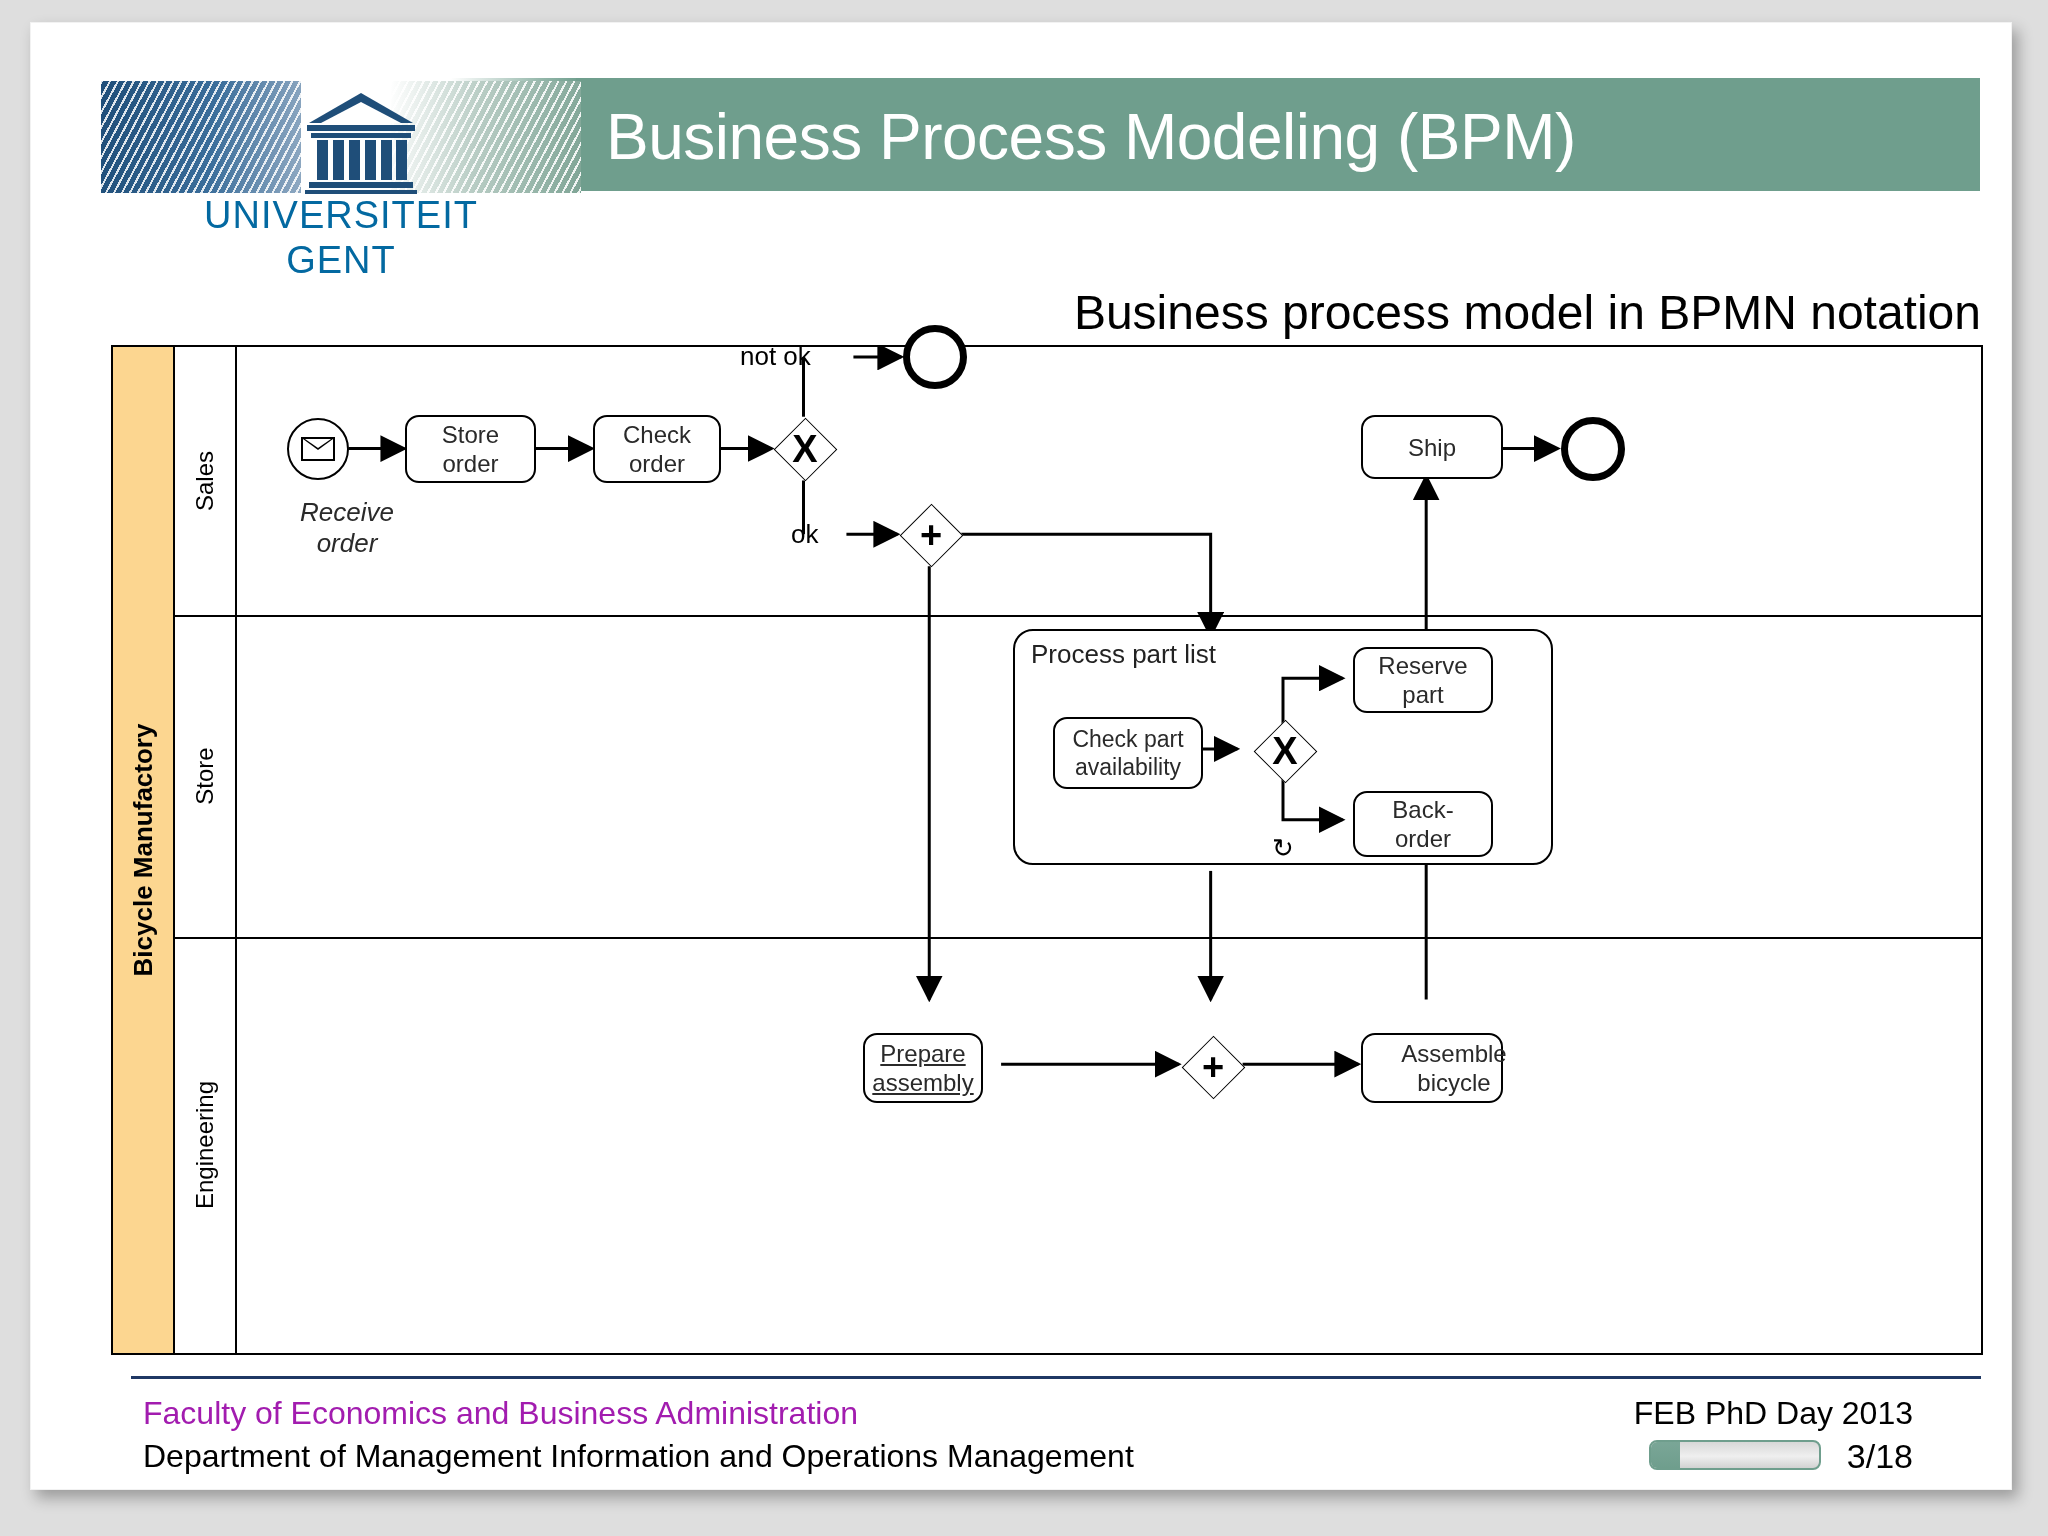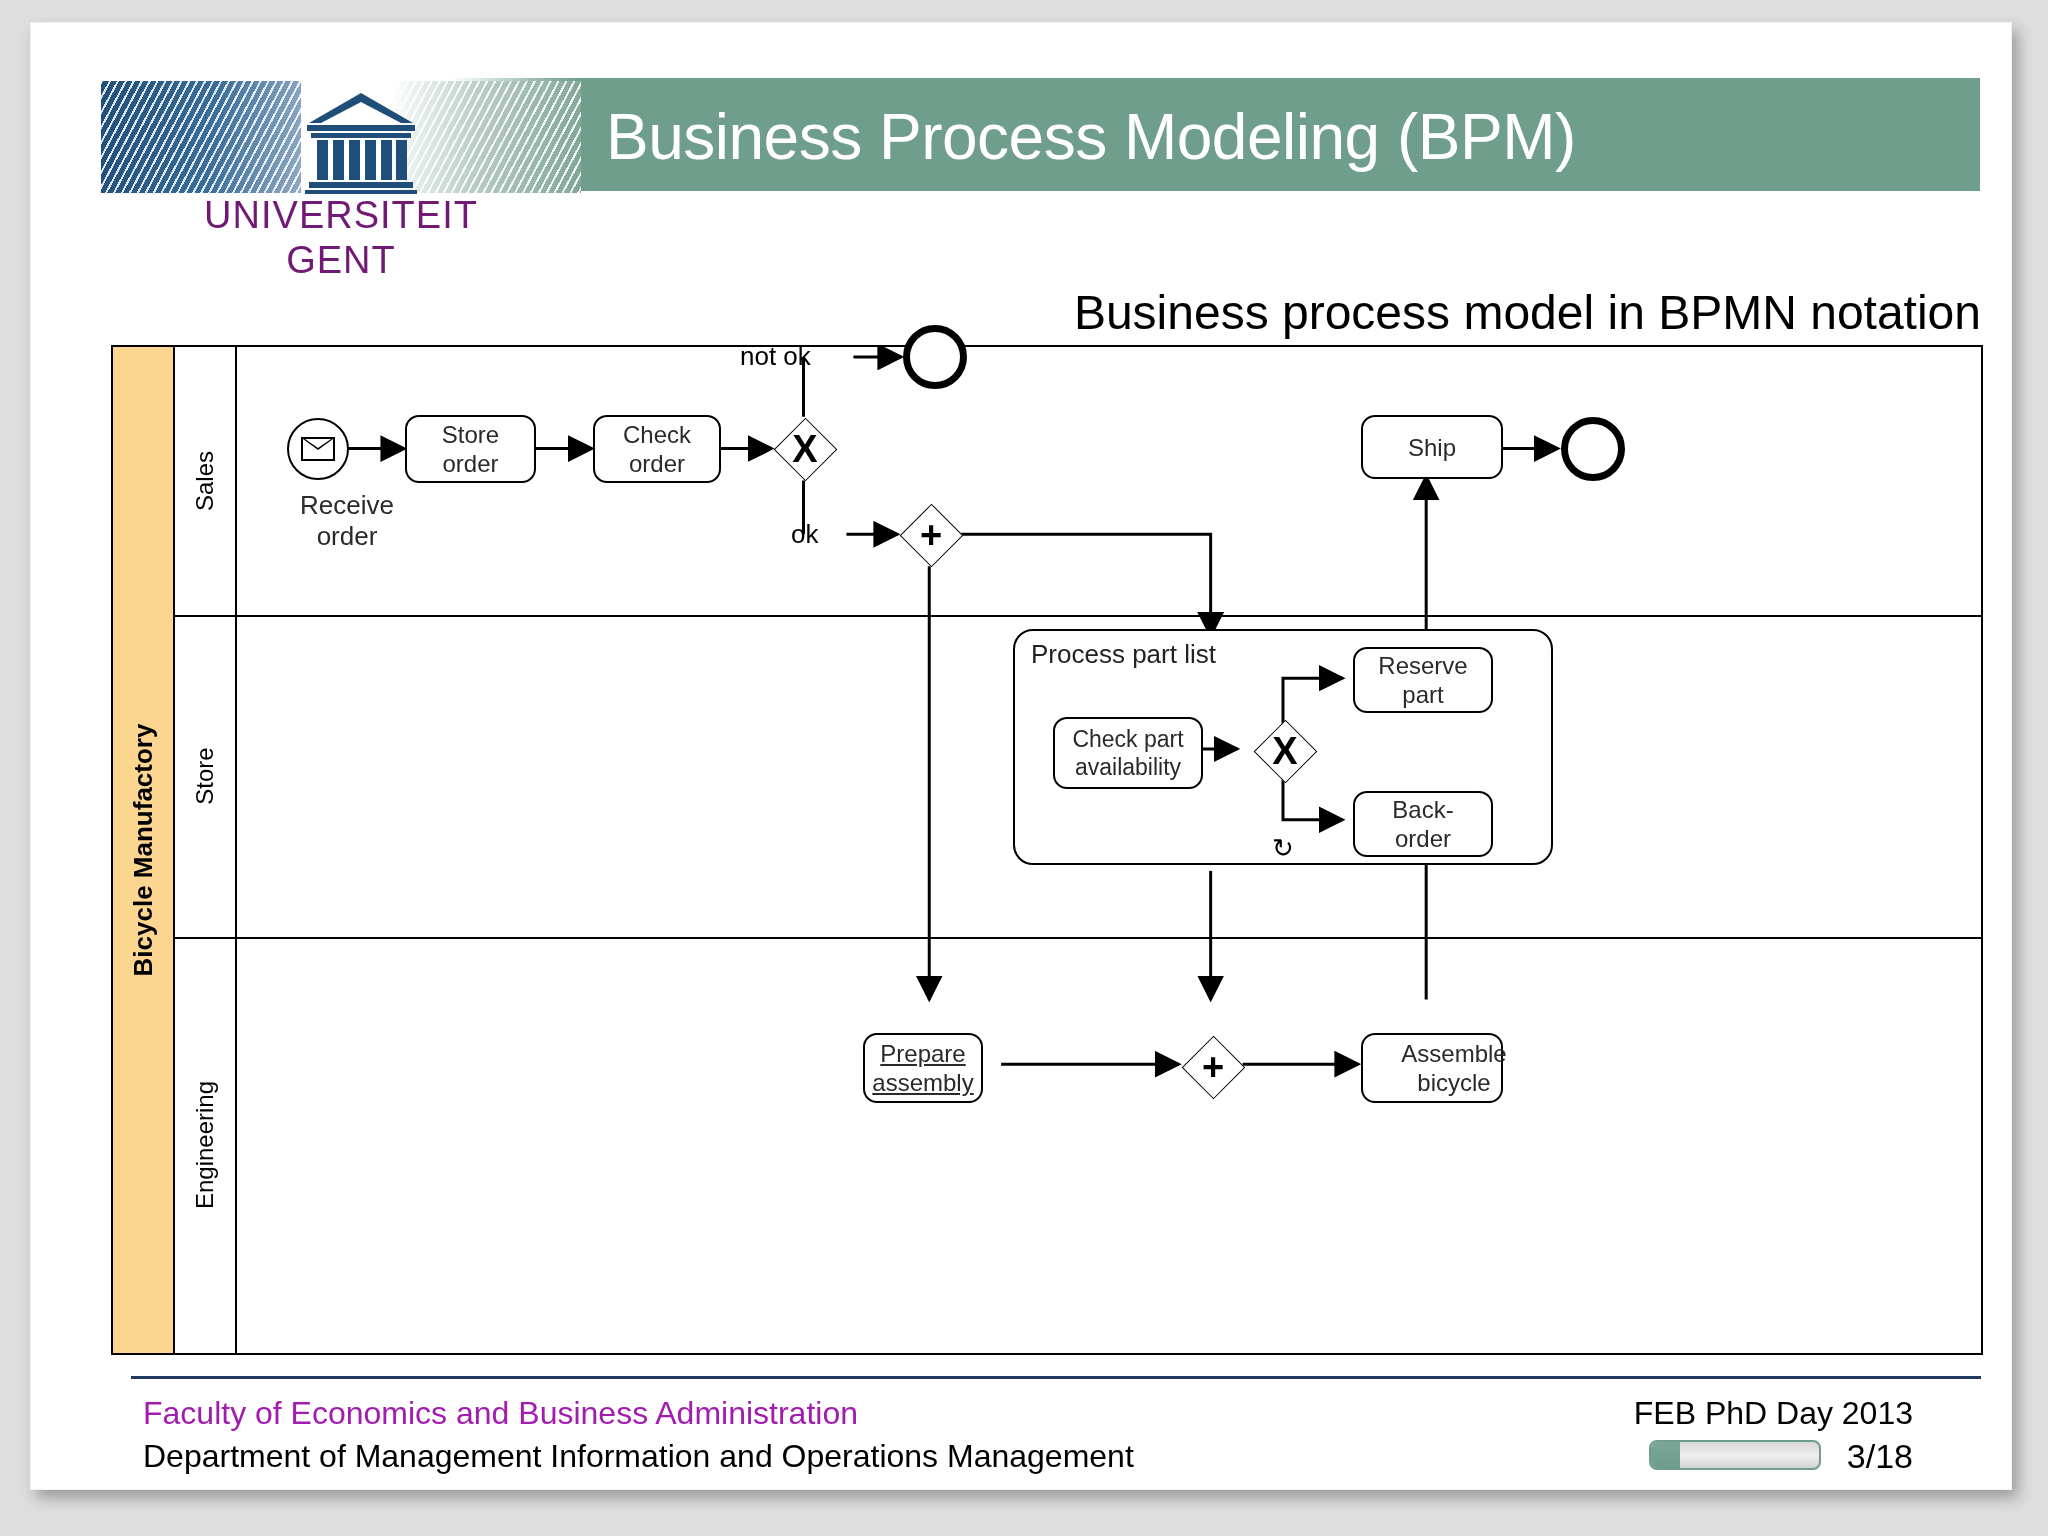--- a/index.html
+++ b/index.html
@@ -90,21 +90,21 @@
     top: 8px;
     width: 120px;
     height: 105px;
   }
   .logo-text {
     position: absolute;
     left: 60px;
     top: 112px;
     width: 360px;
     text-align: center;
-    color: #701a75;
+    color: #0369a1;
     font-size: 38px;
     font-weight: 500;
     line-height: 45px;
     letter-spacing: 1px;
     font-family: "Liberation Sans", sans-serif;
   }
 
   
   .subtitle {
     position: absolute;
@@ -451,21 +451,21 @@
 
           <path d="M1316 655 L1316 130" marker-end="url(#arw)"></path>
 
           <line x1="1390" y1="102" x2="1448" y2="102" marker-end="url(#arw)"></line>
         </g>
       </svg>
 
       <div class="start-event" style="left:174px; top:71px;">
         <div class="envelope"></div>
       </div>
-      <div class="task" style="left:174px; top:143px; width:120px; height:62px; border:none; border-radius:0; background:transparent; font-size:26px; line-height:31px;">Receive
+      <div class="task" style="left:174px; top:150px; width:120px; height:62px; border:none; border-radius:0; background:transparent; font-size:26px; line-height:31px;font-style:italic;">Receive
 order</div>
 
       <div class="task" style="left:292px; top:68px; width:131px; height:68px;">Store
 order</div>
 
       <div class="task" style="left:480px; top:68px; width:128px; height:68px;">Check
 order</div>
 
       <div class="gateway" style="left:660px; top:70px;">
         <div class="diam"></div>

